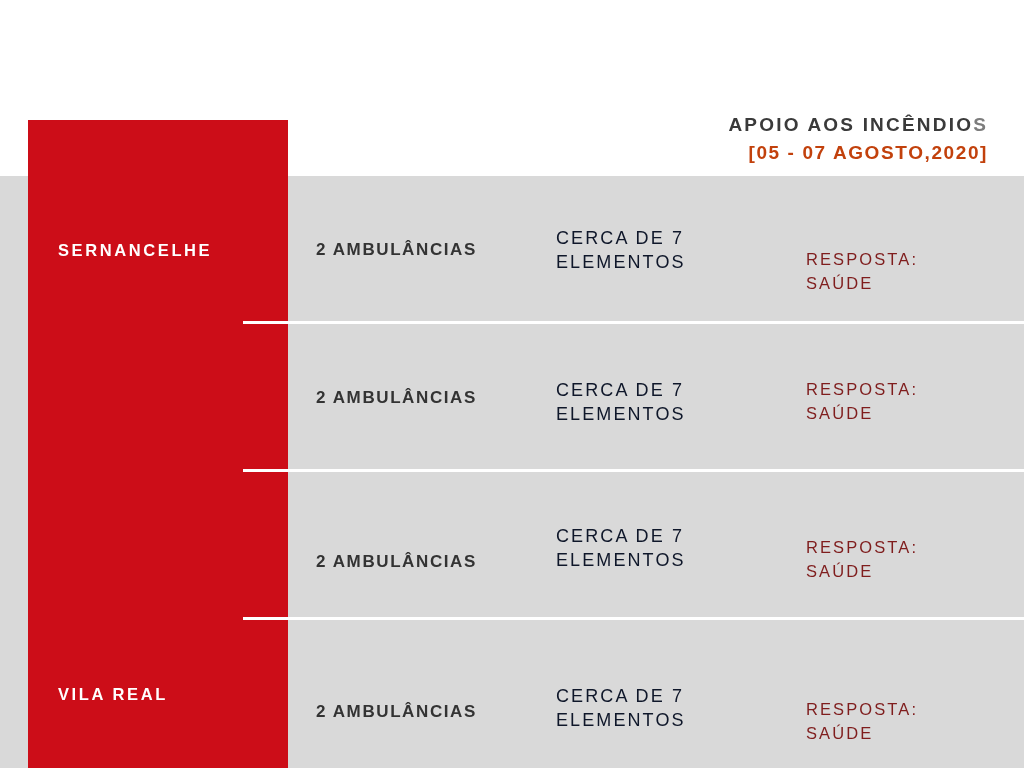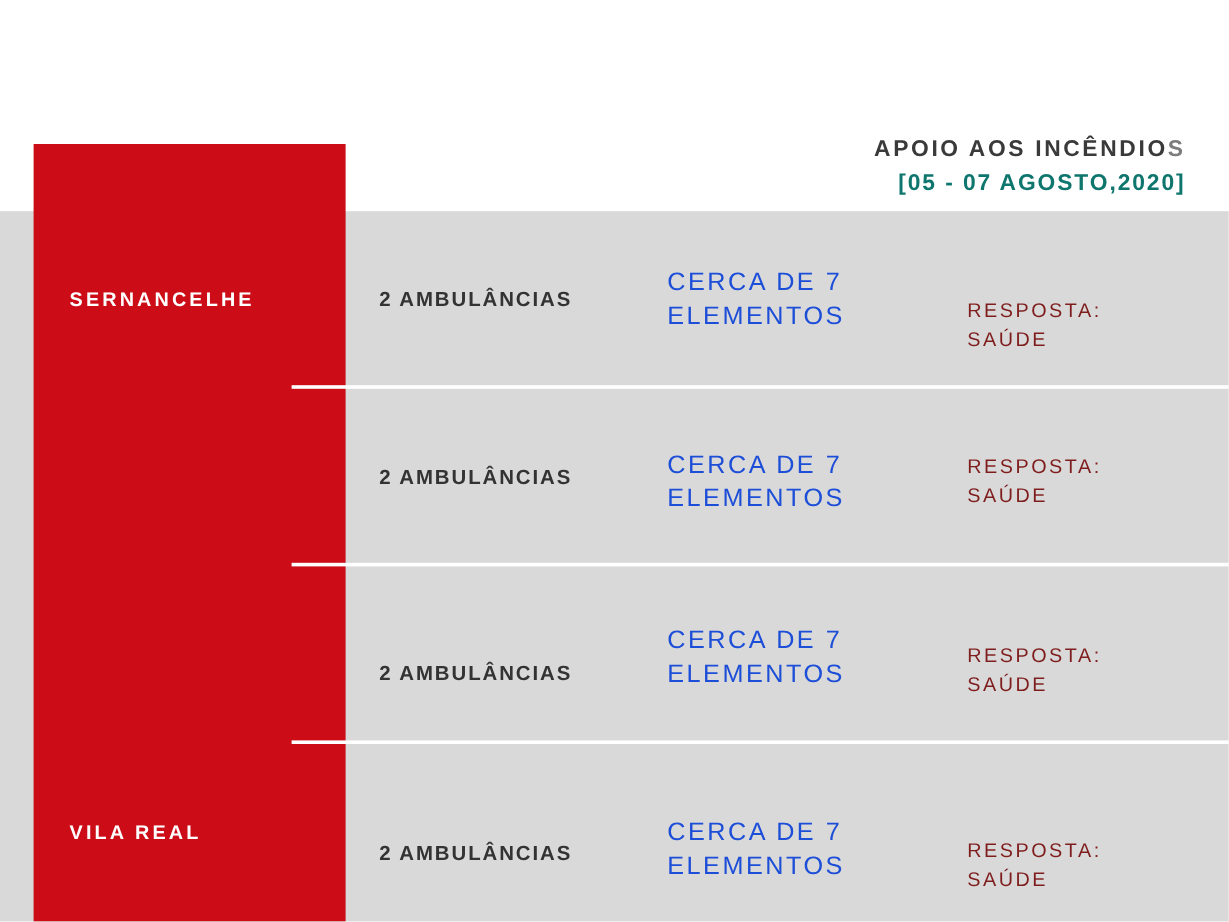--- a/index.html
+++ b/index.html
@@ -58,21 +58,21 @@
     white-space: nowrap;
   }
   .header-title .soft {
     color: #7c7c7c;
     font-weight: bold;
   }
   .header-sub {
     font-size: 19px;
     font-weight: bold;
     letter-spacing: 1.6px;
-    color: #0f766e;
+    color: #c2410c;
     line-height: 1.4;
     margin-top: 2px;
     white-space: nowrap;
   }
 
   
   .rows {
     position: absolute;
     left: 0;
     top: 176px;
@@ -117,22 +117,22 @@
     left: 316px;
     width: 225px;
     color: #333333;
     font-size: 17px;
     font-weight: bold;
     letter-spacing: 1.6px;
   }
   .cell-people {
     left: 556px;
     width: 230px;
-    color: #1d4ed8;
-    font-size: 21px;
+    color: #0f172a;
+    font-size: 18px;
     letter-spacing: 2.1px;
     line-height: 1.35;
   }
   .cell-response {
     left: 806px;
     width: 210px;
     color: #7f1d1d;
     font-size: 16.5px;
     letter-spacing: 2.1px;
     line-height: 1.45;

